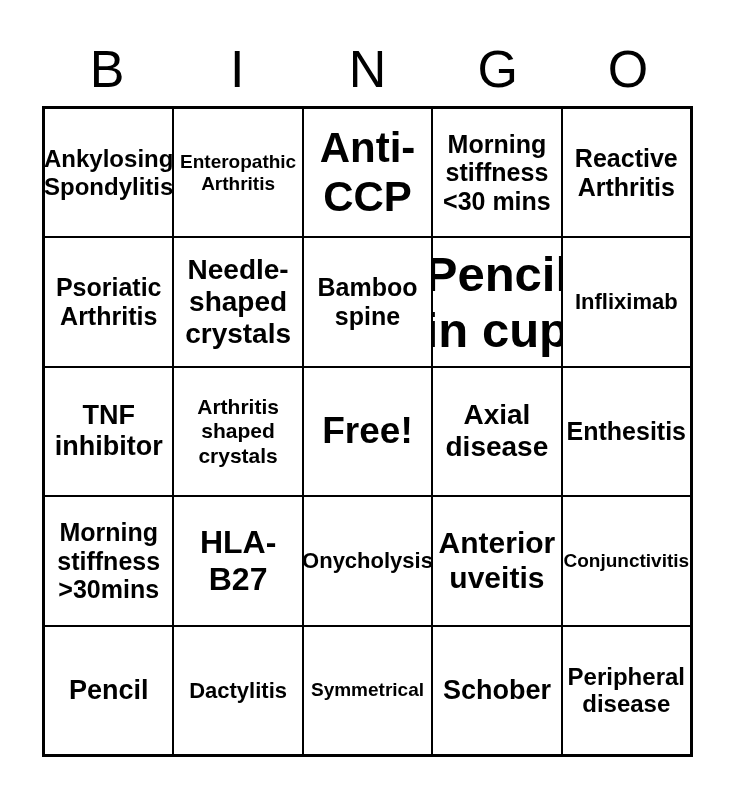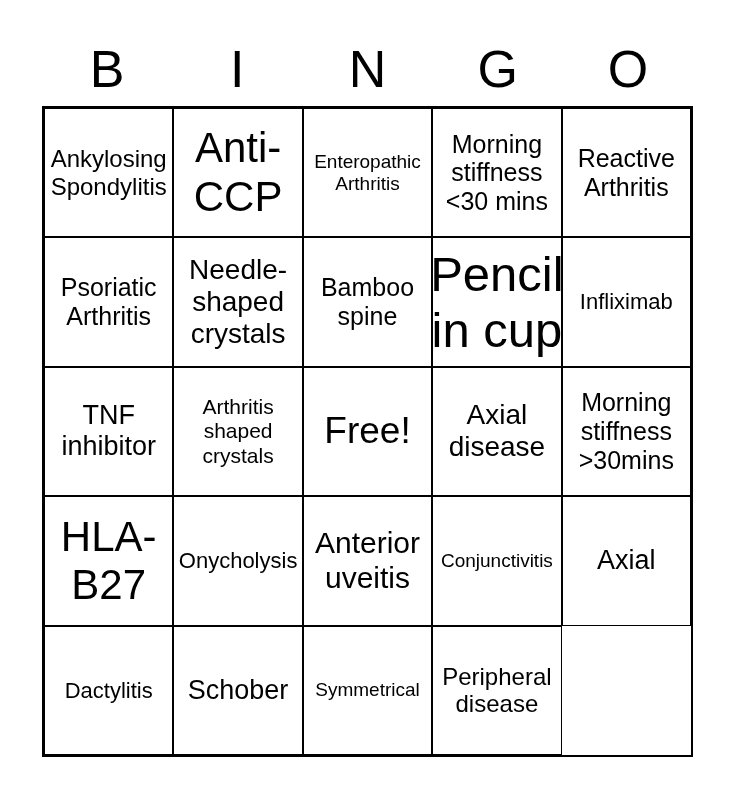--- a/index.html
+++ b/index.html
@@ -43,20 +43,21 @@
     left: 42px;
     top: 106px;
     width: 651px;
     height: 651px;
     box-sizing: border-box;
     border: 2px solid #000000;
     display: grid;
     grid-template-columns: repeat(5, 1fr);
     grid-template-rows: repeat(5, 1fr);
     background: #ffffff;
+    font-weight: bold;
   }
   .cell {
     box-sizing: border-box;
     border: 1px solid #000000;
     display: flex;
     align-items: center;
     justify-content: center;
     text-align: center;
     line-height: 1.15;
     padding: 1px;
@@ -75,42 +76,43 @@
     <span class="letter">B</span>
     <span class="letter">I</span>
     <span class="letter">N</span>
     <span class="letter">G</span>
     <span class="letter">O</span>
   </div>
 
   <div class="grid">
 
     <div class="cell" style="font-size:24px">Ankylosing Spondylitis</div>
+    <div class="cell" style="font-size:19px">Enteropathic Arthritis</div>
     <div class="cell" style="font-size:42px">Anti-CCP</div>
-    <div class="cell" style="font-size:19px">Enteropathic Arthritis</div>
     <div class="cell" style="font-size:25px">Morning stiffness &lt;30 mins</div>
     <div class="cell" style="font-size:25px">Reactive Arthritis</div>
 
     <div class="cell" style="font-size:25px">Psoriatic Arthritis</div>
     <div class="cell" style="font-size:28px">Needle-shaped crystals</div>
     <div class="cell" style="font-size:25px">Bamboo spine</div>
     <div class="cell" style="font-size:49px">Pencil in cup</div>
     <div class="cell" style="font-size:22px">Infliximab</div>
 
     <div class="cell" style="font-size:27px">TNF inhibitor</div>
     <div class="cell" style="font-size:21px">Arthritis shaped crystals</div>
     <div class="cell" style="font-size:37px">Free!</div>
     <div class="cell" style="font-size:28px">Axial disease</div>
+    <div class="cell" style="font-size:25px">Enthesitis</div>
 
     <div class="cell" style="font-size:25px">Morning stiffness &gt;30mins</div>
-    <div class="cell" style="font-size:42px">HLA-B27</div>
+    <div class="cell" style="font-size:32px">HLA-B27</div>
     <div class="cell" style="font-size:22px">Onycholysis</div>
     <div class="cell" style="font-size:30px">Anterior uveitis</div>
     <div class="cell" style="font-size:19px">Conjunctivitis</div>
 
-    <div class="cell" style="font-size:27px">Axial</div>
+    <div class="cell" style="font-size:27px">Pencil</div>
     <div class="cell" style="font-size:22px">Dactylitis</div>
+    <div class="cell" style="font-size:19px">Symmetrical</div>
     <div class="cell" style="font-size:27px">Schober</div>
-    <div class="cell" style="font-size:19px">Symmetrical</div>
     <div class="cell" style="font-size:24px">Peripheral disease</div>
   </div>
 
 </div>
 
 </body></html>

